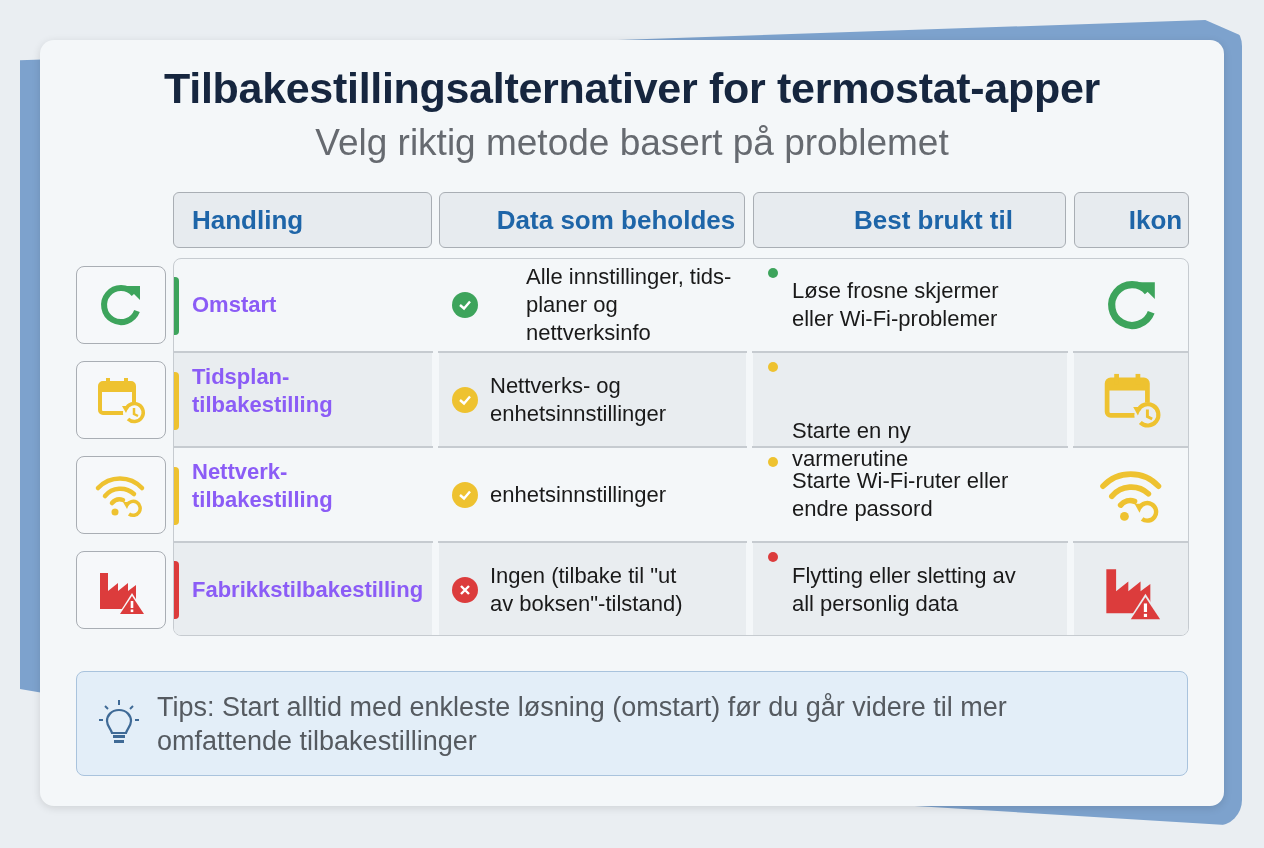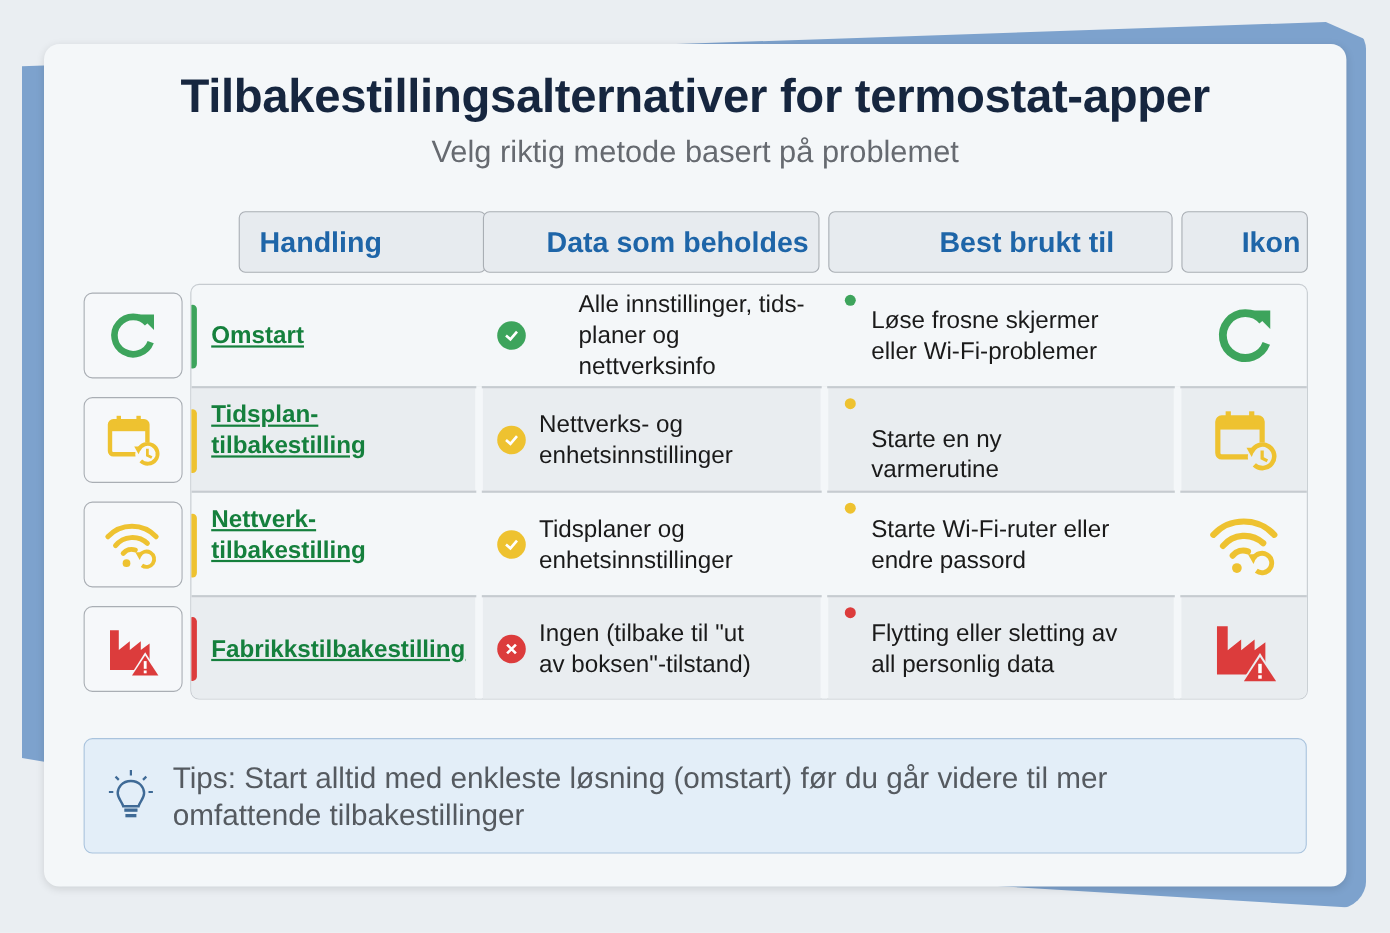--- a/index.html
+++ b/index.html
@@ -25,21 +25,21 @@
   }
   .title {
     position: absolute; left: 0; top: 64px; width: 1264px;
     text-align: center;
     font-size: 43px; font-weight: bold; color: #16263f;
     letter-spacing: -0.3px;
   }
   .subtitle {
     position: absolute; left: 0; top: 122px; width: 1264px;
     text-align: center;
-    font-size: 28px; color: #666a70;
+    font-size: 37px; color: #666a70;
   }
   .hdr {
     position: absolute; top: 192px; height: 56px;
     background: #e7ebef;
     border: 1.5px solid #a9aeb4;
     border-radius: 6px;
     box-sizing: border-box;
     display: flex; align-items: center;
     font-size: 26px; font-weight: bold; color: #1e65a8;
   }
@@ -56,21 +56,21 @@
   .cell {
     position: absolute; box-sizing: border-box;
     display: flex; align-items: center;
   }
   .row-alt { background: #e9edf0; }
   .row-sep { position: absolute; height: 2px; background: #c6cbd0; }
   .accent-bar {
     position: absolute; width: 8px; border-radius: 4px;
   }
   .action-label {
-    font-size: 22px; font-weight: bold; color: #15803d; line-height: 28px; text-decoration: underline;
+    font-size: 22px; font-weight: bold; color: #8b5cf6; line-height: 28px;
   }
   .data-text, .best-text {
     font-size: 22px; color: #1a1a1a; line-height: 28px;
   }
   .status-icon {
     width: 26px; height: 26px; border-radius: 50%;
     display: inline-flex; align-items: center; justify-content: center;
     margin-right: 12px; flex: none;
   }
   .bullet {
@@ -99,21 +99,21 @@
 </style>
 </head>
 <body>
 
 <div class="backplate"></div>
 <div class="card"></div>
 
 <div class="title">Tilbakestillingsalternativer for termostat-apper</div>
 <div class="subtitle">Velg riktig metode basert på problemet</div>
 
-<div class="hdr left" style="left:173px;width:225px;margin-left:44px;">Handling</div>
+<div class="hdr left" style="left:173px;width:259px;">Handling</div>
 <div class="hdr center" style="left:439px;width:306px;">Data som beholdes</div>
 <div class="hdr center" style="left:753px;width:313px;">Best brukt til</div>
 <div class="hdr center" style="left:1074px;width:115px;">Ikon</div>
 
 <div class="side-box" style="top:266px;">
   <svg width="50" height="50" viewBox="0 0 50 50">
     <path d="M38 14 A17 17 0 1 0 41 31" fill="none" stroke="#3da45c" stroke-width="6" stroke-linecap="butt"></path>
     <polygon points="30,6 44,6 44,20" fill="#3da45c"></polygon>
   </svg>
 </div>
@@ -210,21 +210,21 @@
     <span class="status-icon" style="background:#eec230;">
       <svg width="14" height="14" viewBox="0 0 14 14">
           <path d="M2 7 L6 10.5 L12 3.5" fill="none" stroke="#fff" stroke-width="2.4"></path>
         </svg>
     </span>
     <div class="data-text">
         <div>Nettverks- og</div>
         <div>enhetsinnstillinger</div>
       </div>
   </div>
-  <div class="cell" style="left:594px;top:94px;width:300px;height:120px;">
+  <div class="cell" style="left:594px;top:94px;width:300px;height:120px;align-items:flex-end;">
     <span class="bullet" style="background:#eec230;"></span>
     <div class="best-text">
         <div>Starte en ny</div>
         <div>varmerutine</div>
       </div>
   </div>
   <div class="cell" style="left:900px;top:94px;width:116px;height:93px;justify-content:center;">
     <svg width="64" height="64" viewBox="0 0 54 54">
       <rect x="6" y="10" width="34" height="30" rx="3" fill="none" stroke="#eec230" stroke-width="4"></rect>
       <rect x="6" y="10" width="34" height="9" fill="#eec230"></rect>
@@ -243,21 +243,20 @@
         <div>tilbakestilling</div>
       </div>
   </div>
   <div class="cell" style="left:278px;top:189px;width:294px;height:93px;">
     <span class="status-icon" style="background:#eec230;">
       <svg width="14" height="14" viewBox="0 0 14 14">
           <path d="M2 7 L6 10.5 L12 3.5" fill="none" stroke="#fff" stroke-width="2.4"></path>
         </svg>
     </span>
     <div class="data-text">
-        <div>Tidsplaner og</div>
         <div>enhetsinnstillinger</div>
       </div>
   </div>
   <div class="cell" style="left:594px;top:189px;width:300px;height:93px;">
     <span class="bullet" style="background:#eec230;"></span>
     <div class="best-text">
         <div>Starte Wi-Fi-ruter eller</div>
         <div>endre passord</div>
       </div>
   </div>

